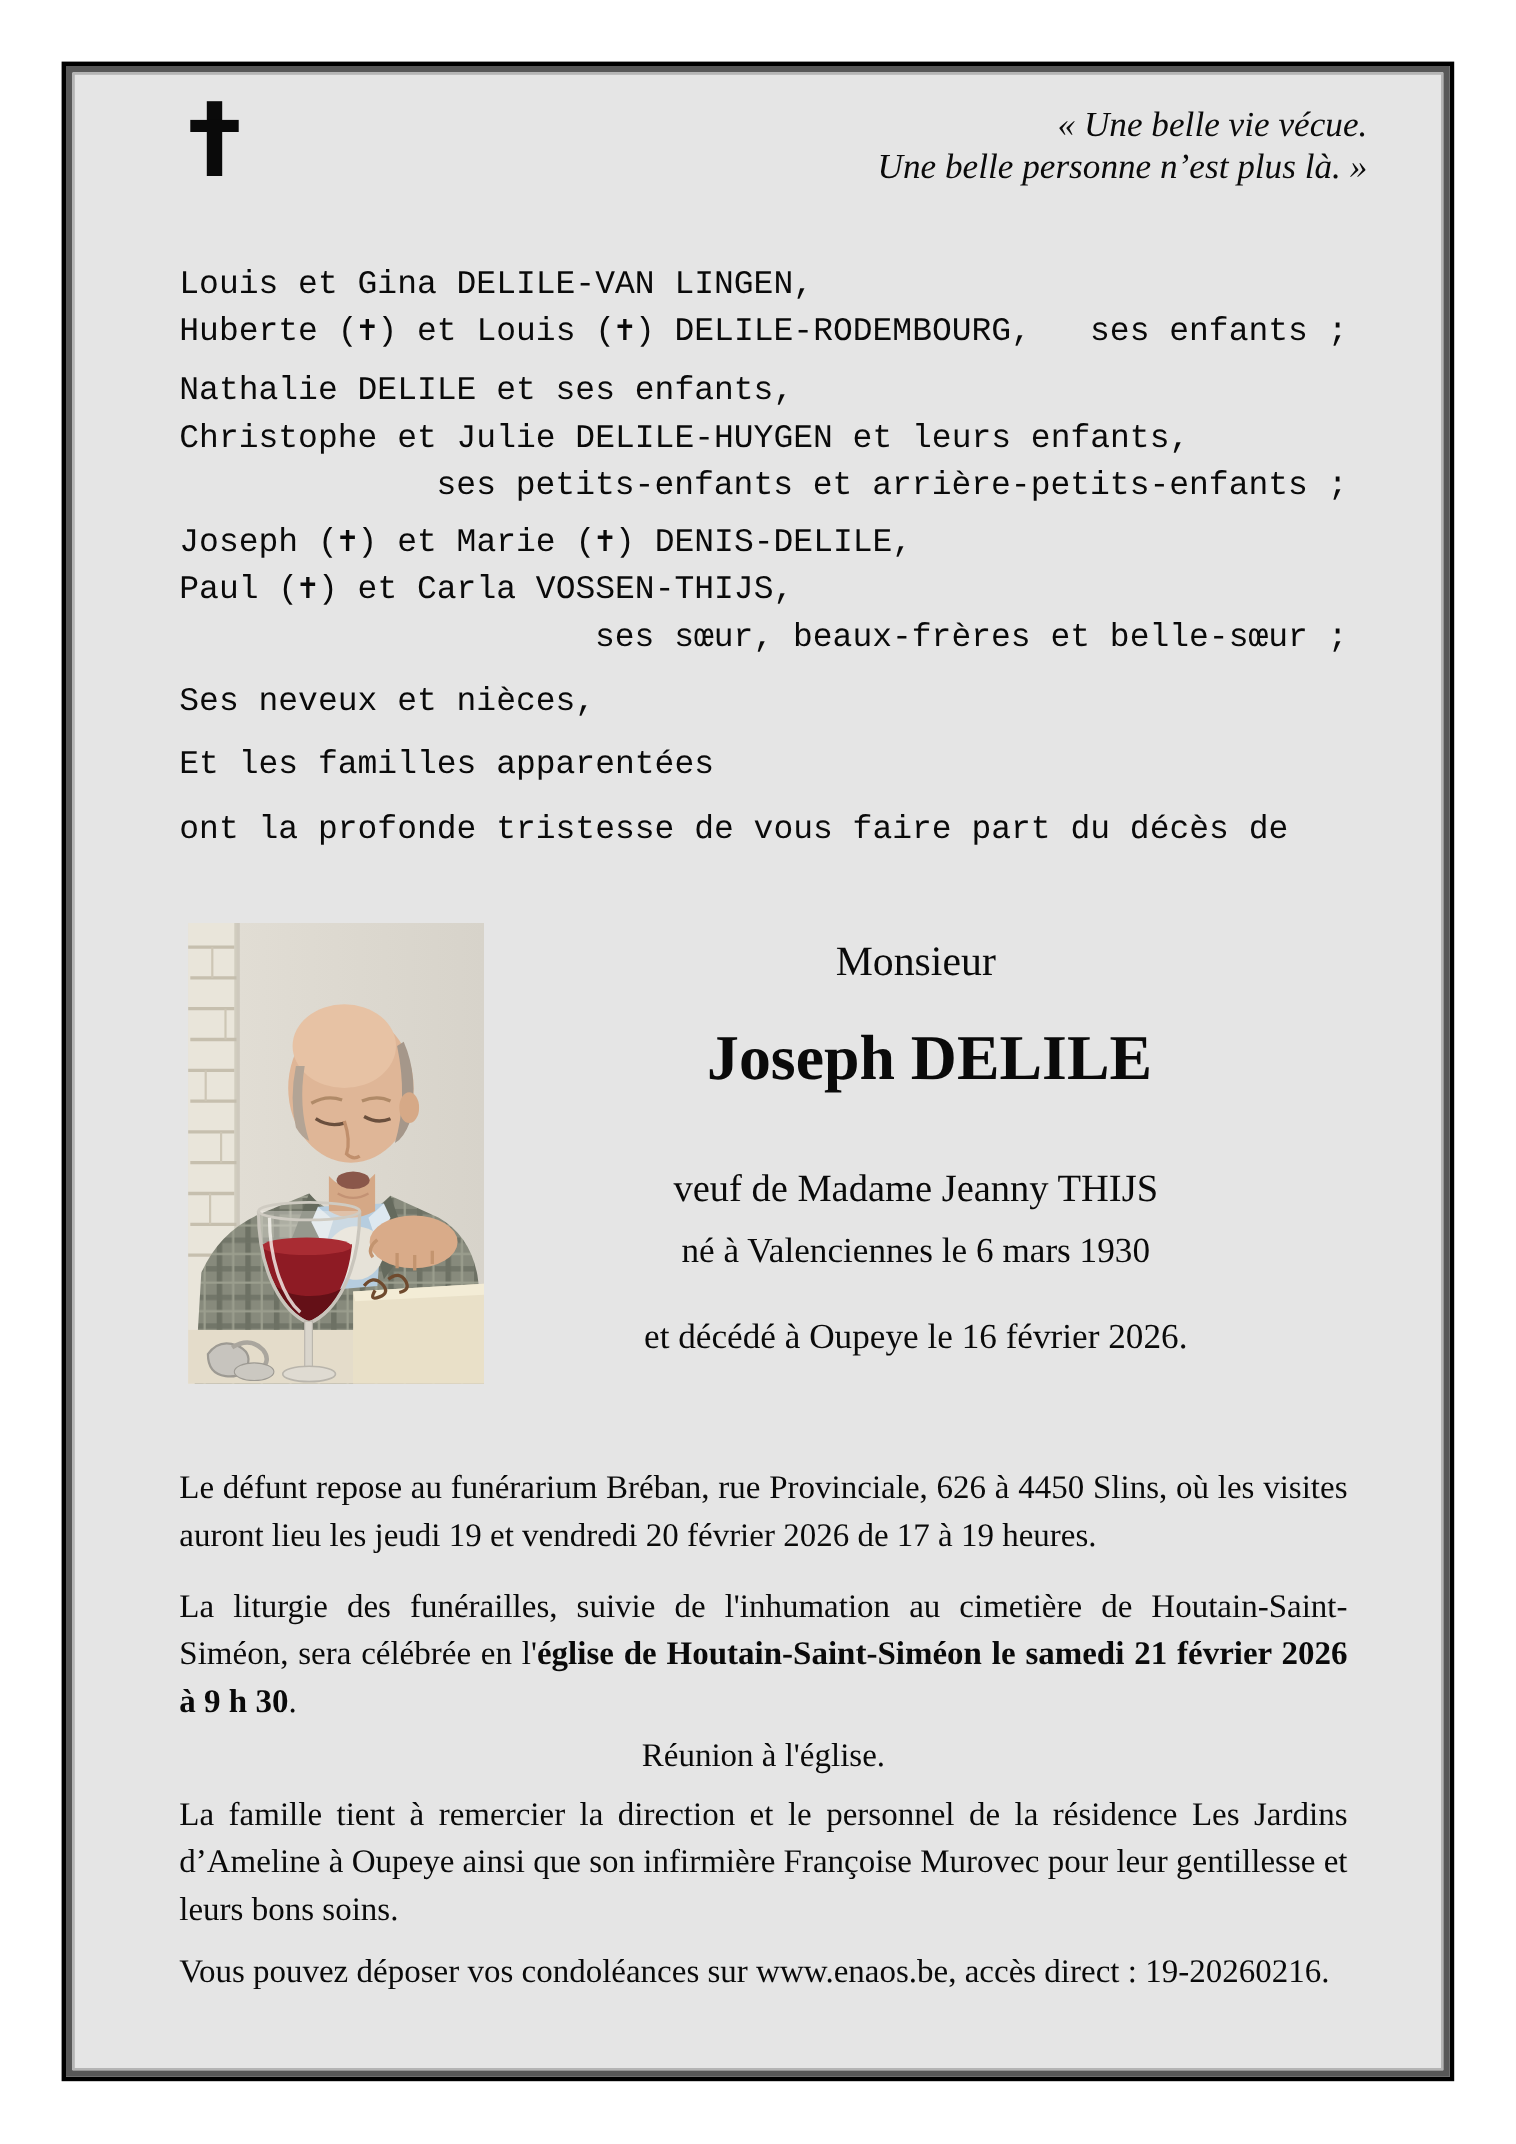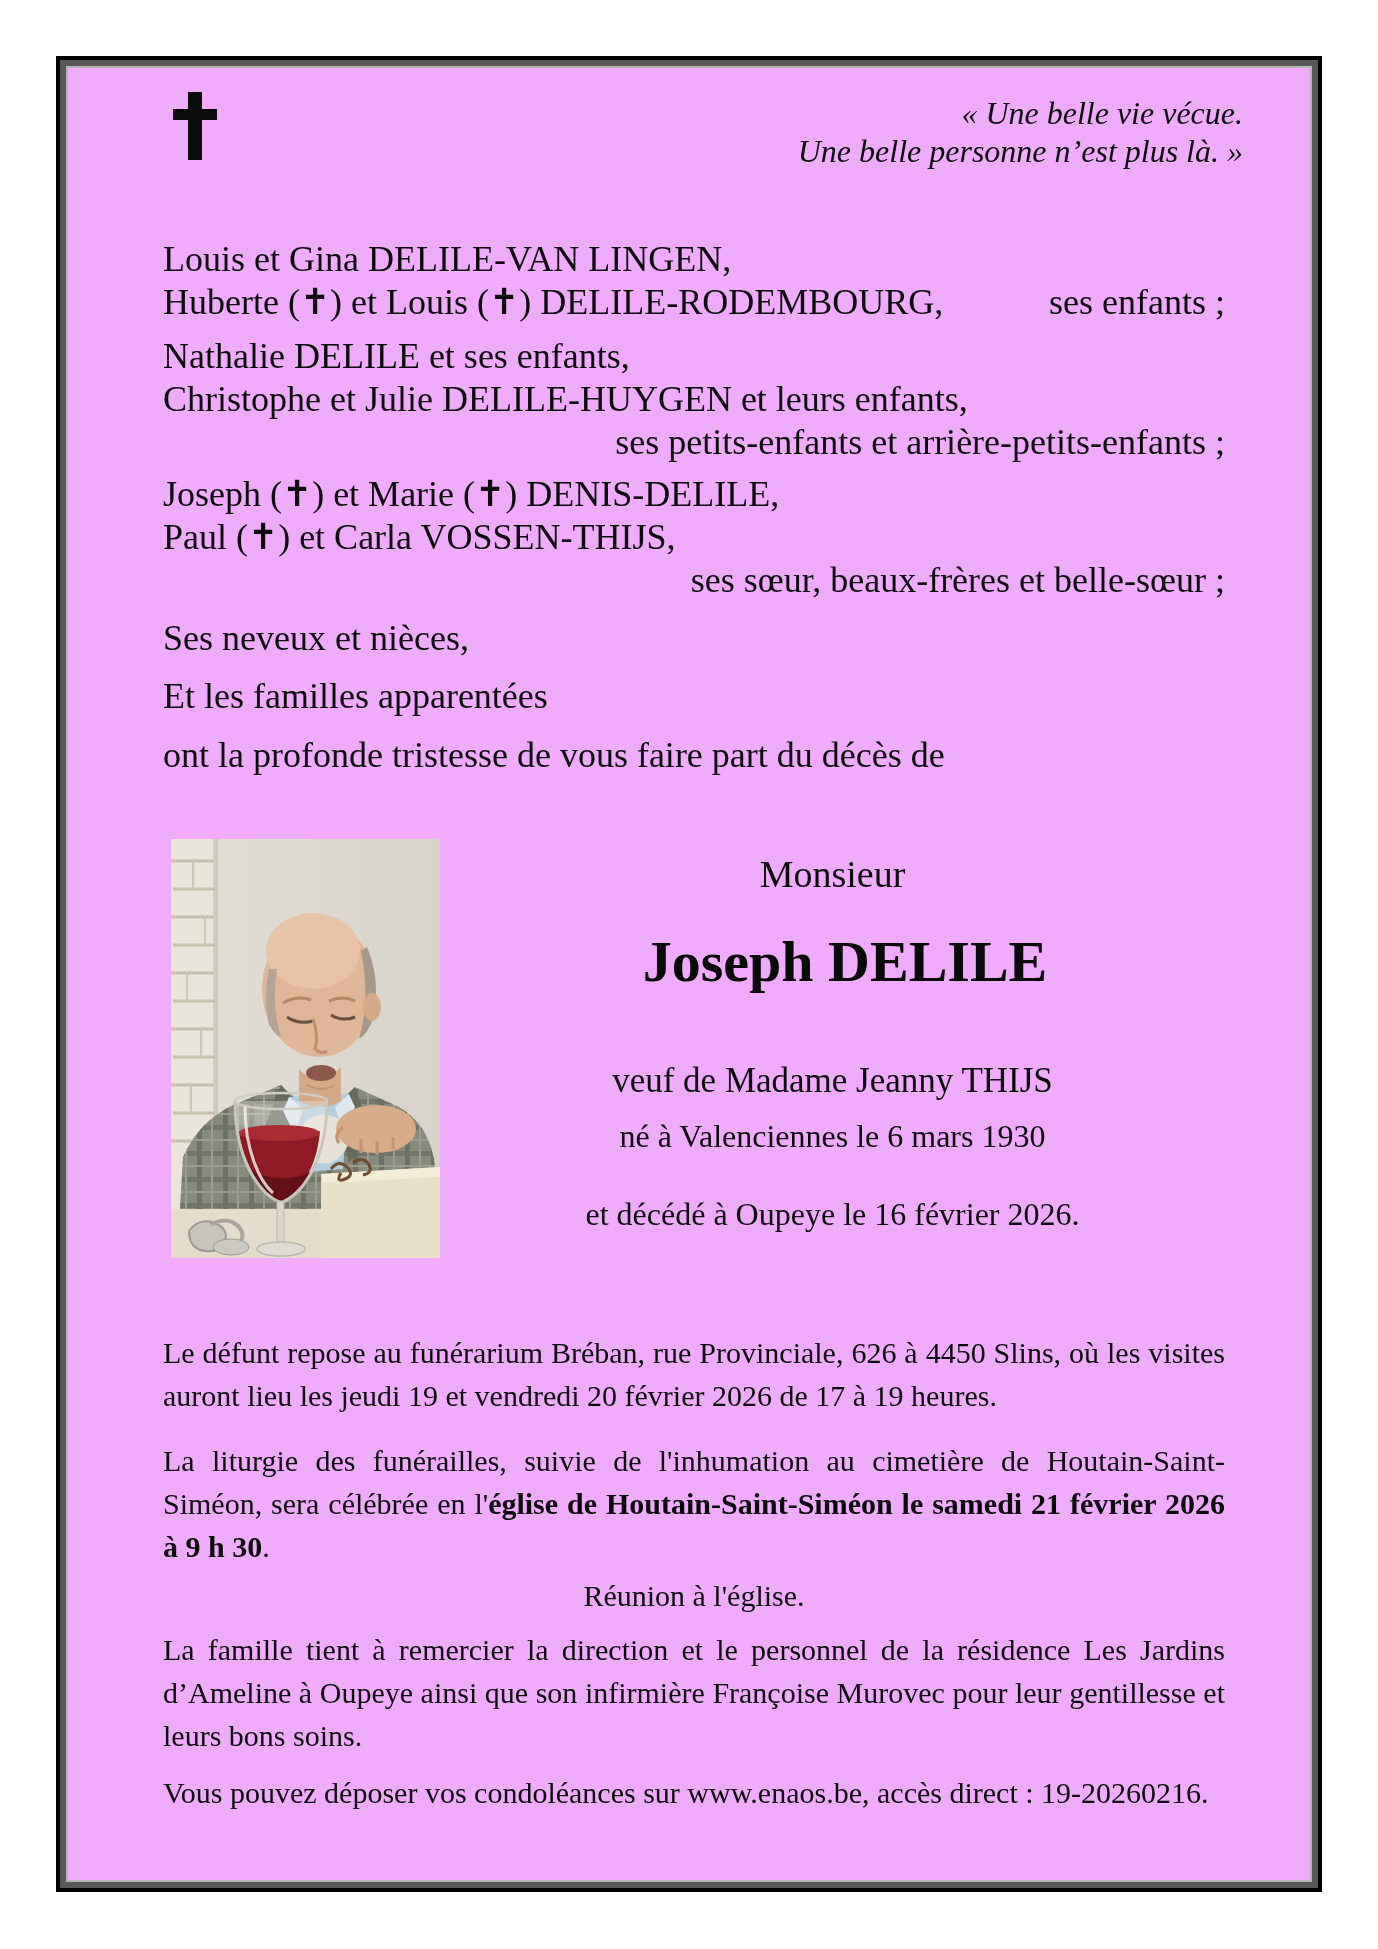--- a/index.html
+++ b/index.html
@@ -5,34 +5,34 @@
   * { margin:0; padding:0; box-sizing:border-box; }
   html,body { background:#ffffff; }
   body {
     width:1378px; height:1949px; position:relative; overflow:hidden;
     font-family:"Liberation Serif","DejaVu Serif",serif;
     color:#0a0a0a;
   }
   .frame { position:absolute; top:56px; left:56px; right:56px; bottom:57px;
            border:4px solid #000000; }
   .frame-mid { width:100%; height:100%; border:6px solid #585858; }
-  .frame-inner { width:100%; height:100%; border:2px solid #b4b4b4; background:#f0abfc; }
+  .frame-inner { width:100%; height:100%; border:2px solid #b4b4b4; background:#e5e5e5; }
   .content { width:100%; height:100%; padding:24px 85px 0 95px; }
 
   
   .header { display:flex; justify-content:space-between; align-items:flex-start; min-height:78px; }
   .cross { position:relative; width:44px; height:68px; margin-left:10px; flex:0 0 auto; }
   .cross .v { position:absolute; left:15px; top:0; width:14px; height:68px; background:#0a0a0a; }
   .cross .h { position:absolute; left:0; top:17px; width:44px; height:11px; background:#0a0a0a; }
   .quote { font-style:italic; font-size:32px; line-height:38px; text-align:right;
            margin-right:-18px; margin-top:2px; }
 
   
   .family { margin-top:68px; font-size:30px; line-height:43px; }
-  .family p { font-size:36px; line-height:43px; }
+  .family p { font-size:30px; line-height:43px;font-family:Liberation Mono, monospace; }
   .fam-split { display:flex; justify-content:space-between; }
   .relation-line { text-align:right; }
   .g1 { margin-bottom:11px; }
   .g2 { margin-bottom:9px; }
   .g3 { margin-bottom:15px; }
   .g4 { margin-bottom:15px; }
   .g5 { margin-bottom:16px; }
   .intro { font-size:30px; line-height:43px; }
 
   

